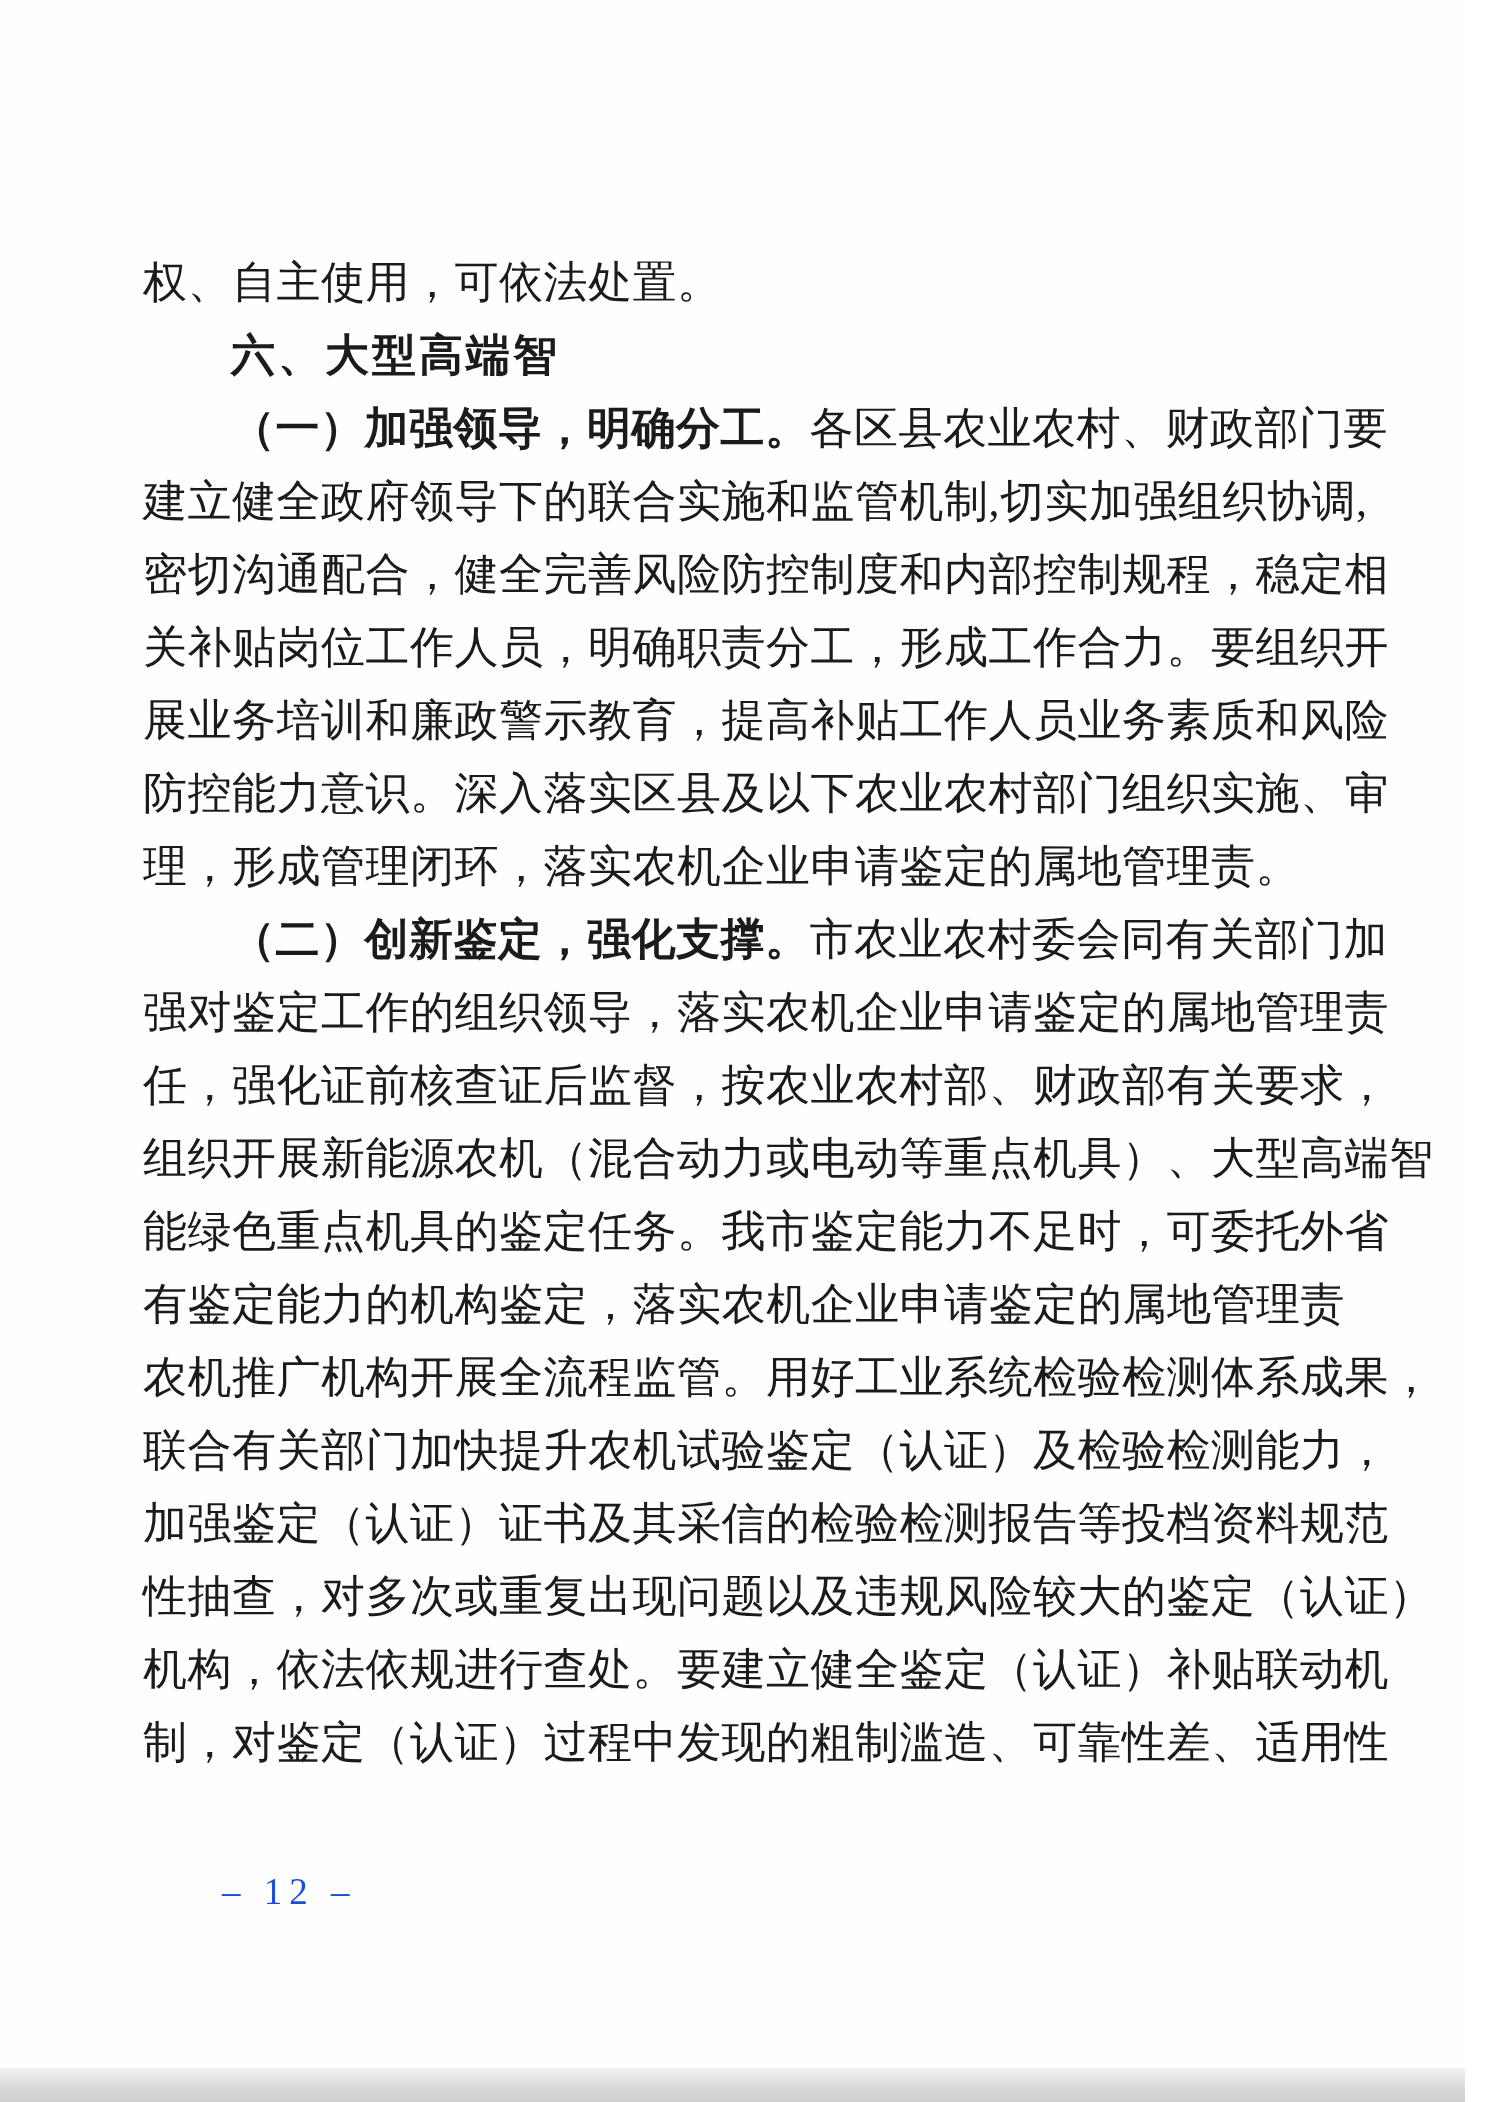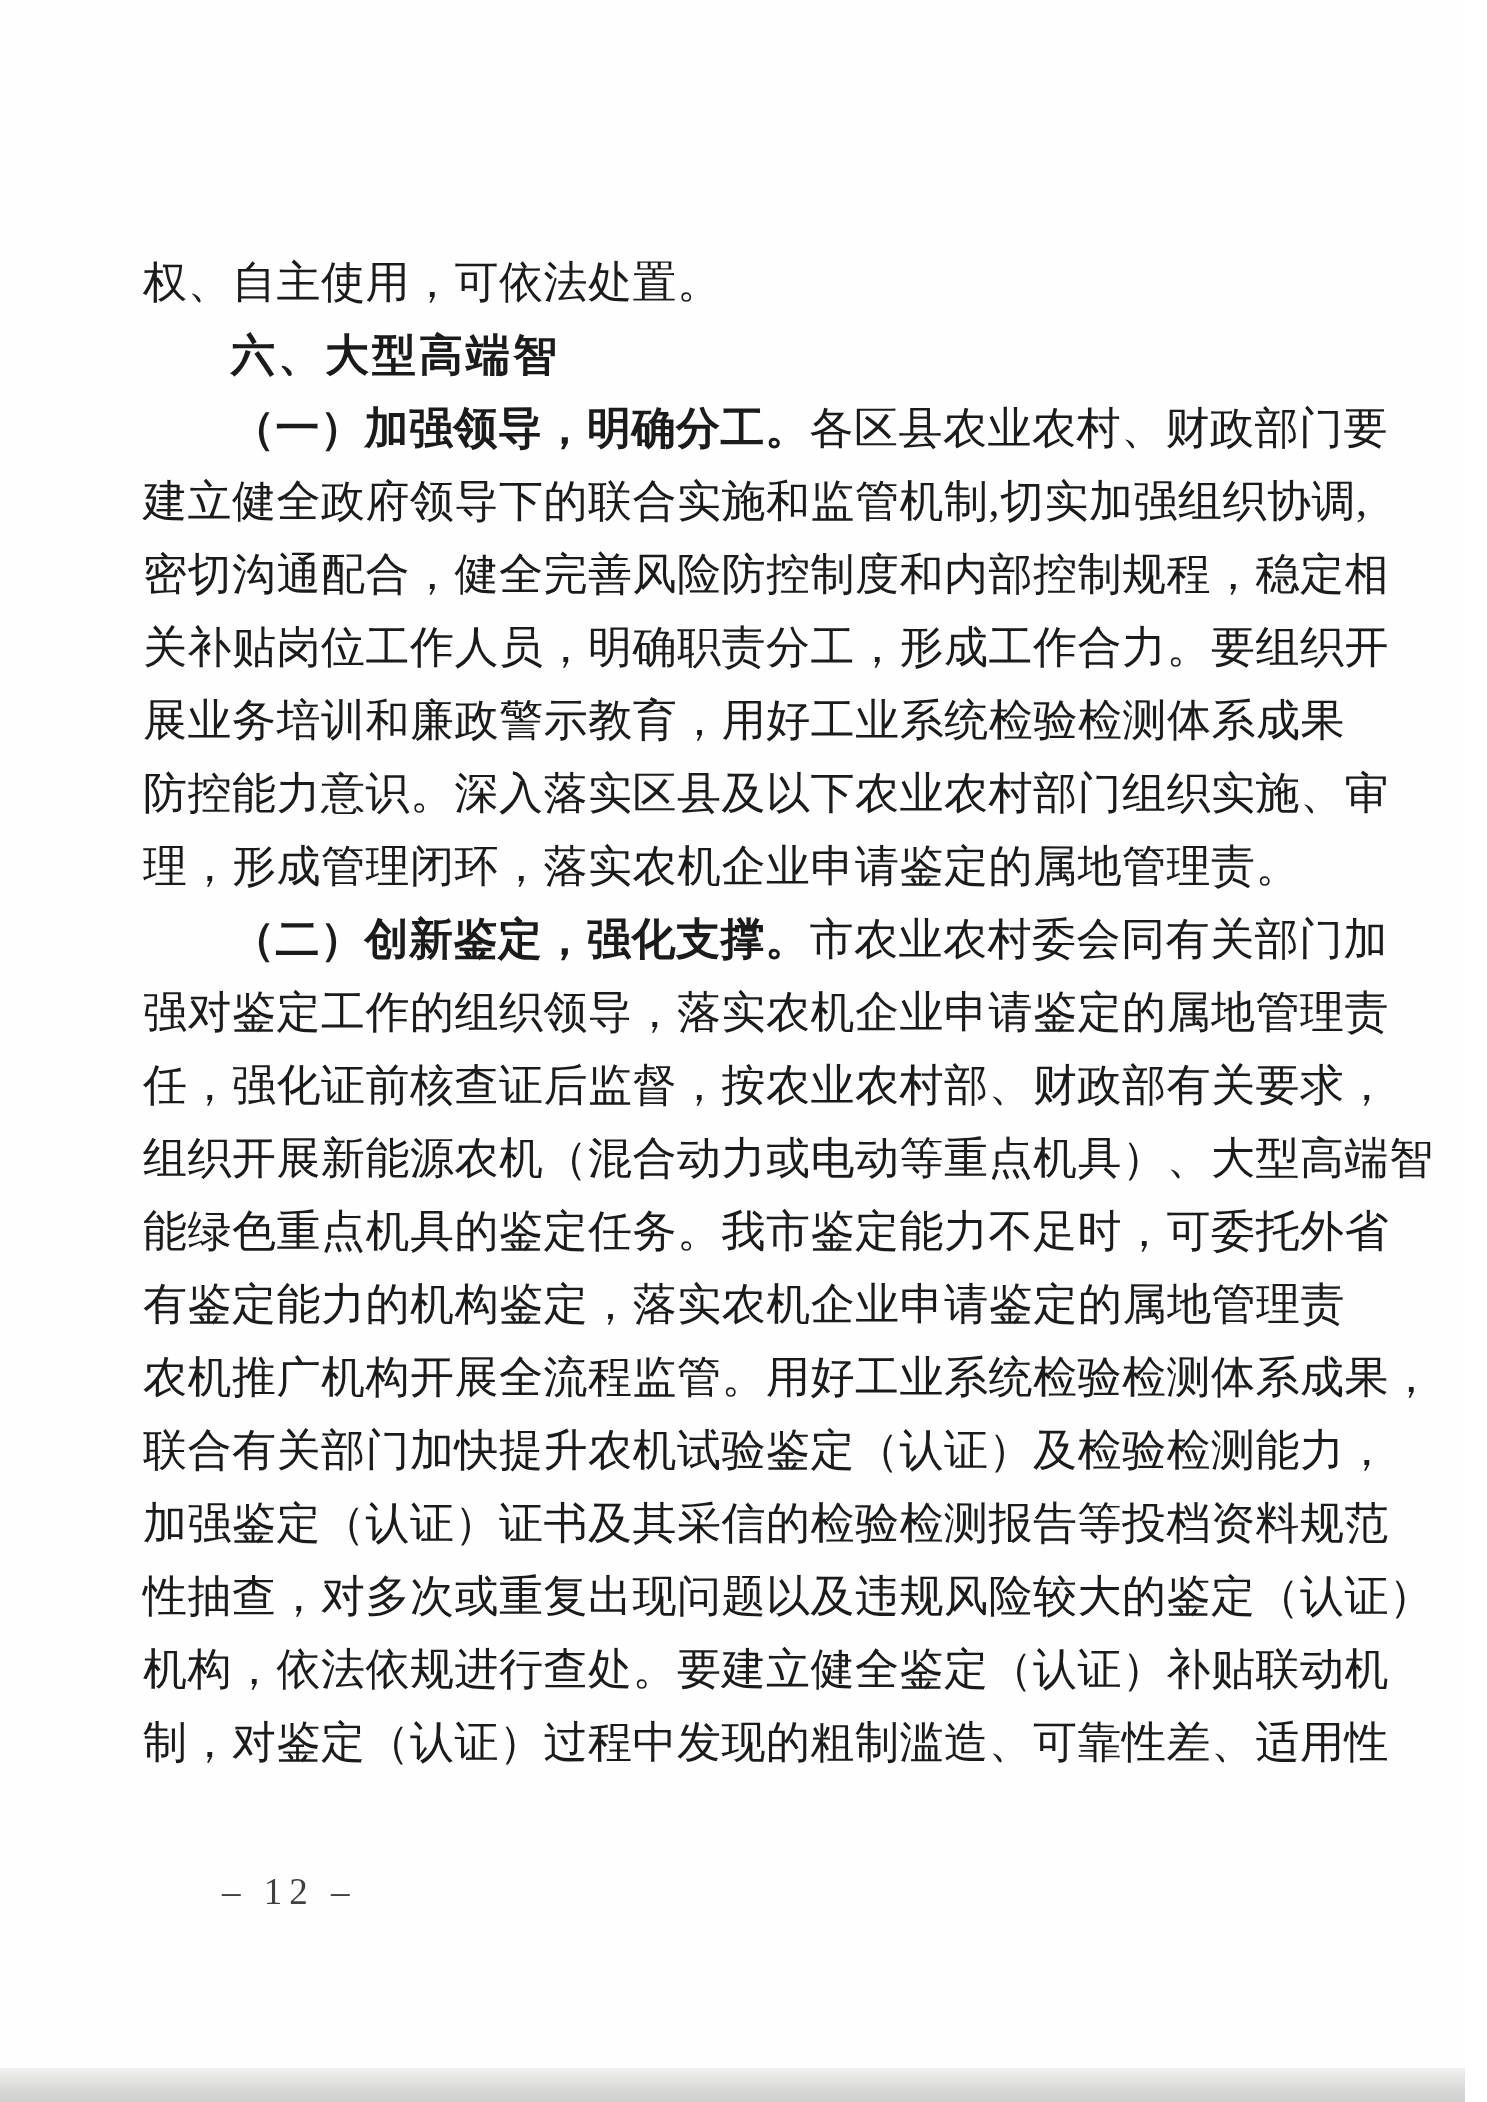--- a/index.html
+++ b/index.html
@@ -48,21 +48,21 @@
   .lead {
     font-weight: 700;
   }
   .page-number {
     position: absolute;
     left: 222px;
     top: 1868px;
     font-size: 37px;
     line-height: 48px;
     letter-spacing: 7px;
-    color: #404040;
+    color: #1d4ed8;
   }
   .scan-band {
     position: absolute;
     left: 0;
     bottom: 0;
     width: 100%;
     height: 34px;
     background: linear-gradient(to bottom, #f2f2f1 0%, #d9d9d7 60%, #cfcfcd 100%);
   }
   .scan-speck {
@@ -81,21 +81,21 @@
   <div class="text-block">
 
     <div class="line last">权、自主使用，可依法处置。</div>
 
     <div class="line heading indent">六、大型高端智</div>
 
     <div class="line indent"><span class="lead">（一）加强领导，明确分工。</span><span>各区县农业农村、财政部门要</span></div>
     <div class="line">建立健全政府领导下的联合实施和监管机制,切实加强组织协调,</div>
     <div class="line">密切沟通配合，健全完善风险防控制度和内部控制规程，稳定相</div>
     <div class="line">关补贴岗位工作人员，明确职责分工，形成工作合力。要组织开</div>
-    <div class="line">展业务培训和廉政警示教育，用好工业系统检验检测体系成果</div>
+    <div class="line">展业务培训和廉政警示教育，提高补贴工作人员业务素质和风险</div>
     <div class="line">防控能力意识。深入落实区县及以下农业农村部门组织实施、审</div>
     <div class="line last">理，形成管理闭环，落实农机企业申请鉴定的属地管理责。</div>
 
     <div class="line indent"><span class="lead">（二）创新鉴定，强化支撑。</span><span>市农业农村委会同有关部门加</span></div>
     <div class="line">强对鉴定工作的组织领导，落实农机企业申请鉴定的属地管理责</div>
     <div class="line">任，强化证前核查证后监督，按农业农村部、财政部有关要求，</div>
     <div class="line">组织开展新能源农机（混合动力或电动等重点机具）、大型高端智</div>
     <div class="line">能绿色重点机具的鉴定任务。我市鉴定能力不足时，可委托外省</div>
     <div class="line">有鉴定能力的机构鉴定，落实农机企业申请鉴定的属地管理责</div>
     <div class="line">农机推广机构开展全流程监管。用好工业系统检验检测体系成果，</div>

